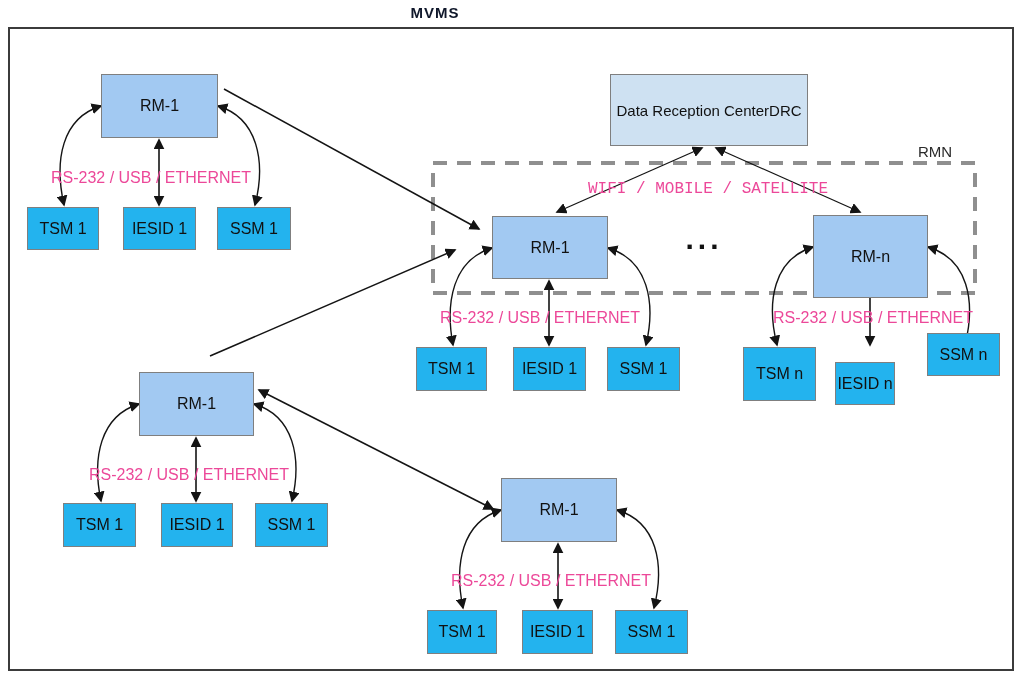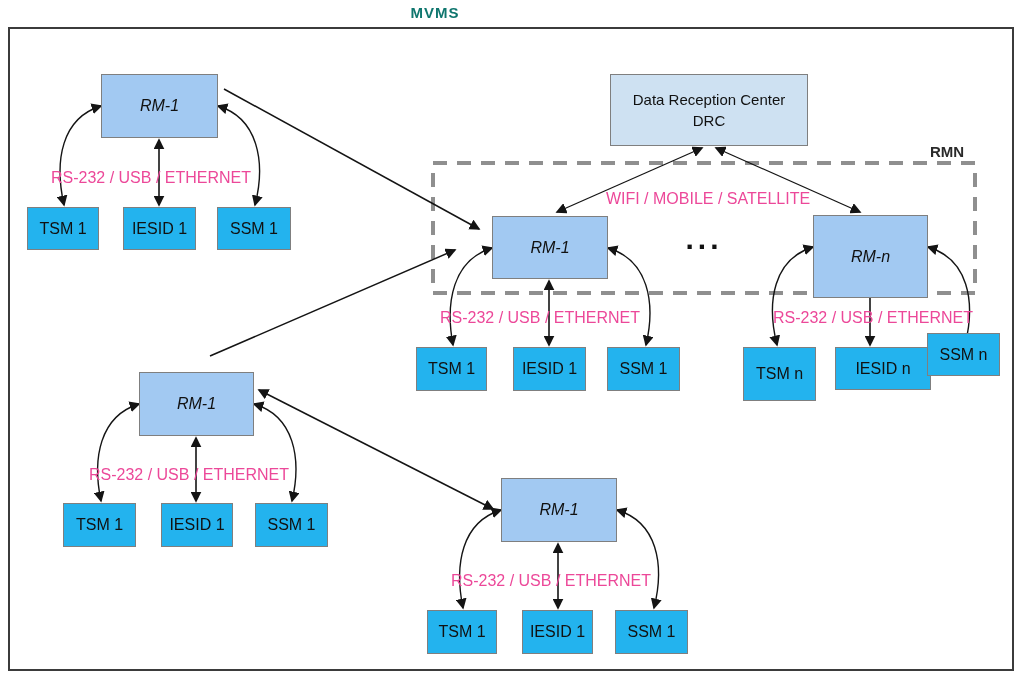--- a/index.html
+++ b/index.html
@@ -6,41 +6,41 @@
   .canvas{
     position:relative;width:1024px;height:680px;background:#fff;overflow:hidden;
     font-family:"Liberation Sans",sans-serif;color:var(--text,#111);
   }
   .frame{
     position:absolute;left:8px;top:27px;width:1006px;height:644px;
     border:2px solid var(--frame-border,#3b3b3b);box-sizing:border-box;
   }
   .title{
     position:absolute;left:380px;top:4px;width:110px;text-align:center;
-    font-size:15px;font-weight:700;letter-spacing:1px;color:#0f766e;
+    font-size:15px;font-weight:700;letter-spacing:1px;color:#0f172a;
   }
   svg.wires{position:absolute;left:0;top:0;width:1024px;height:680px;}
   .box{
     position:absolute;display:flex;align-items:center;justify-content:center;
     box-sizing:border-box;border:1px solid var(--box-border,#7f7f7f);
     font-size:16px;color:var(--text,#111);text-align:center;
   }
-  .rm{background:var(--rm-fill,#a2c9f2);font-style:italic;}
+  .rm{background:var(--rm-fill,#a2c9f2);}
   .module{background:var(--module-fill,#23b3ee);}
   .drc{
-    background:var(--drc-fill,#cee1f2);flex-direction:column;
+    background:var(--drc-fill,#cee1f2);flex-direction:row;
     font-size:15px;line-height:1.4;
   }
   .conn-label{
     position:absolute;width:240px;text-align:center;font-size:16px;
     color:#ec4899;white-space:nowrap;
   }
   .rmn-label{
-    position:absolute;left:918px;top:143px;width:58px;text-align:center;
-    font-size:15px;font-weight:700;color:#2a2a2a;
+    position:absolute;left:918px;top:143px;width:58px;text-align:left;
+    font-size:15px;font-weight:400;color:#2a2a2a;
   }
   .dots{
     position:absolute;left:680px;top:224px;width:48px;text-align:center;
     font-size:30px;font-weight:700;letter-spacing:4px;line-height:1;color:#111;
   }
   
   .a-rm{left:101px;top:74px;width:117px;height:64px;}
   .a-t{left:27px;top:207px;width:72px;height:43px;}
   .a-i{left:123px;top:207px;width:73px;height:43px;}
   .a-s{left:217px;top:207px;width:74px;height:43px;}
@@ -59,26 +59,26 @@
   .d-label{left:431px;top:572px;}
   
   .h-rm{left:492px;top:216px;width:116px;height:63px;}
   .h-t{left:416px;top:347px;width:71px;height:44px;}
   .h-i{left:513px;top:347px;width:73px;height:44px;}
   .h-s{left:607px;top:347px;width:73px;height:44px;}
   .h-label{left:420px;top:309px;}
   
   .n-rm{left:813px;top:215px;width:115px;height:83px;}
   .n-t{left:743px;top:347px;width:73px;height:54px;}
-  .n-i{left:835px;top:347px;width:96px;height:43px;text-align:center;}
+  .n-i{left:835px;top:362px;width:60px;height:43px;text-align:center;}
   .n-s{left:927px;top:333px;width:73px;height:43px;}
   .n-label{left:753px;top:309px;}
   
   .drc-box{left:610px;top:74px;width:198px;height:72px;}
-  .wifi-label{left:588px;top:190px;}
+  .wifi-label{left:588px;top:180px;font-family:Liberation Mono, monospace;}
 </style>
 </head>
 <body>
 
 <div class="canvas">
 
   <div class="title">MVMS</div>
   <div class="frame"></div>
 
   <svg class="wires" viewBox="0 0 1024 680" xmlns="http://www.w3.org/2000/svg">

